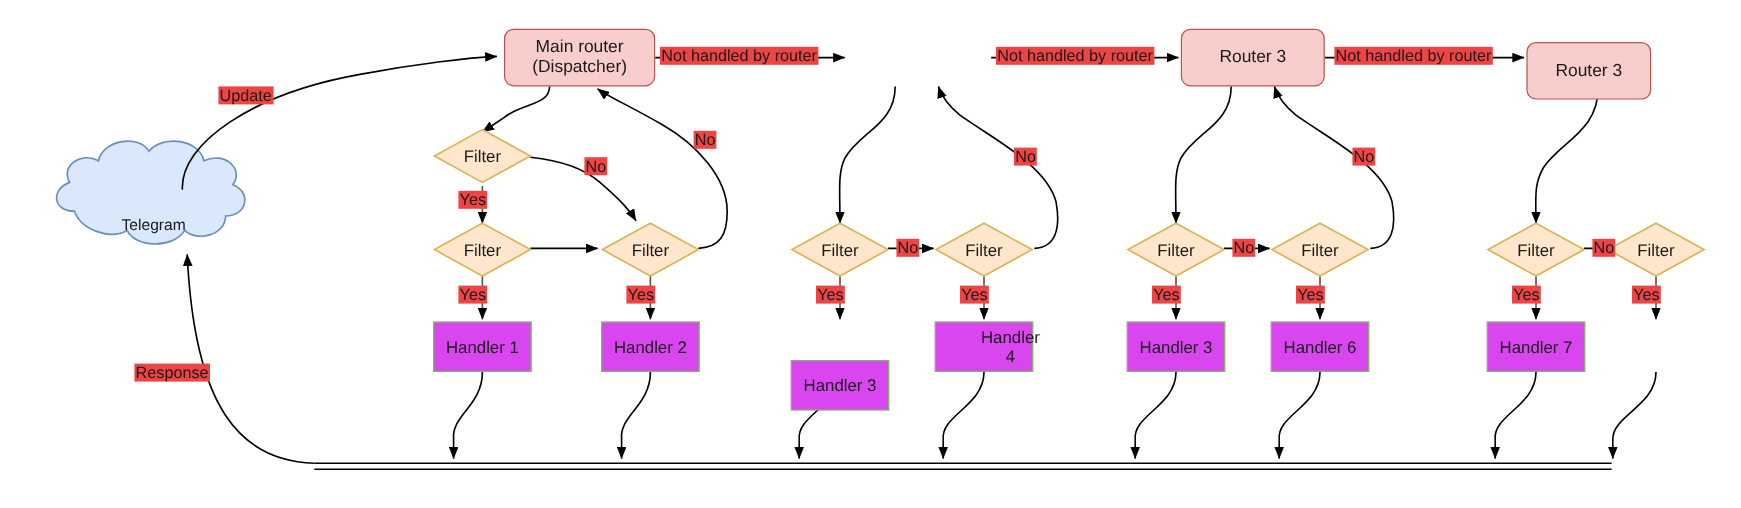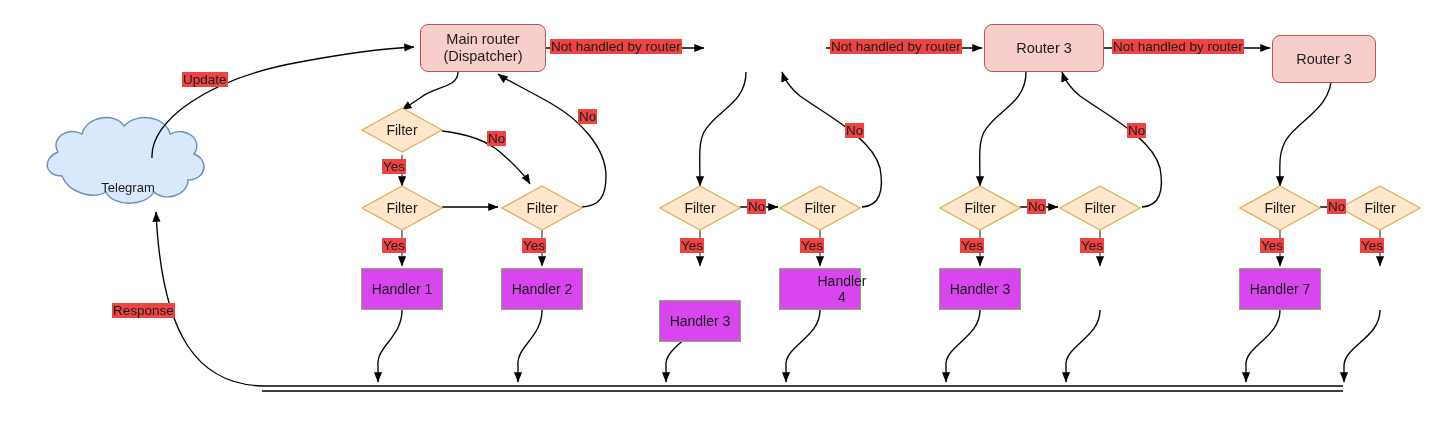--- a/index.html
+++ b/index.html
@@ -114,20 +114,21 @@
   <div class="node" style="left:940px;top:196px;width:80px;height:24px;font-size:14px;">Filter</div>
   <div class="node" style="left:1060px;top:196px;width:80px;height:24px;font-size:14px;">Filter</div>
   <div class="node" style="left:1240px;top:196px;width:80px;height:24px;font-size:14px;">Filter</div>
   <div class="node" style="left:1340px;top:196px;width:80px;height:24px;font-size:14px;">Filter</div>
 
   <div class="node handler" style="left:361px;top:268px;width:82px;height:42px;">Handler 1</div>
   <div class="node handler" style="left:501px;top:268px;width:82px;height:42px;">Handler 2</div>
   <div class="node handler" style="left:659px;top:268px;width:82px;height:42px;margin-top:32px;">Handler 3</div>
   <div class="node handler" style="left:779px;top:268px;width:82px;height:42px;padding-left:44px;">Handler 4</div>
   <div class="node handler" style="left:939px;top:268px;width:82px;height:42px;">Handler 3</div>
+  <div class="node handler" style="left:1059px;top:268px;width:82px;height:42px;">Handler 6</div>
   <div class="node handler" style="left:1239px;top:268px;width:82px;height:42px;">Handler 7</div>
 
   <div class="edge-label" style="left:182px;top:72px;">Update</div>
   <div class="edge-label" style="left:112px;top:303px;">Response</div>
 
   <div class="edge-label" style="left:550px;top:39px;">Not handled by router</div>
   <div class="edge-label" style="left:830px;top:39px;">Not handled by router</div>
   <div class="edge-label" style="left:1112px;top:39px;">Not handled by router</div>
 
   <div class="edge-label" style="left:487px;top:131px;">No</div>

